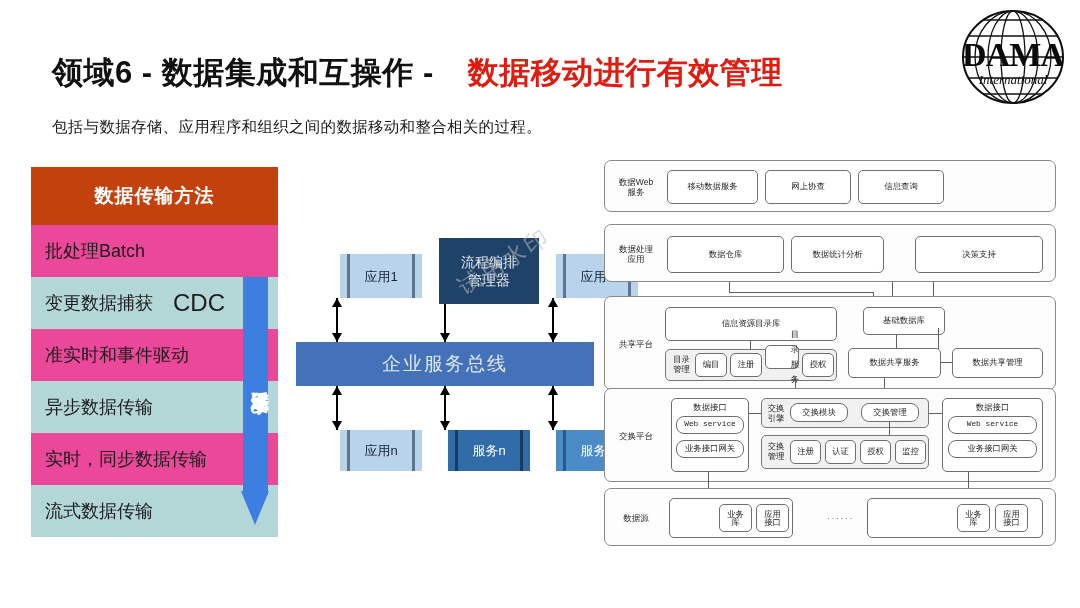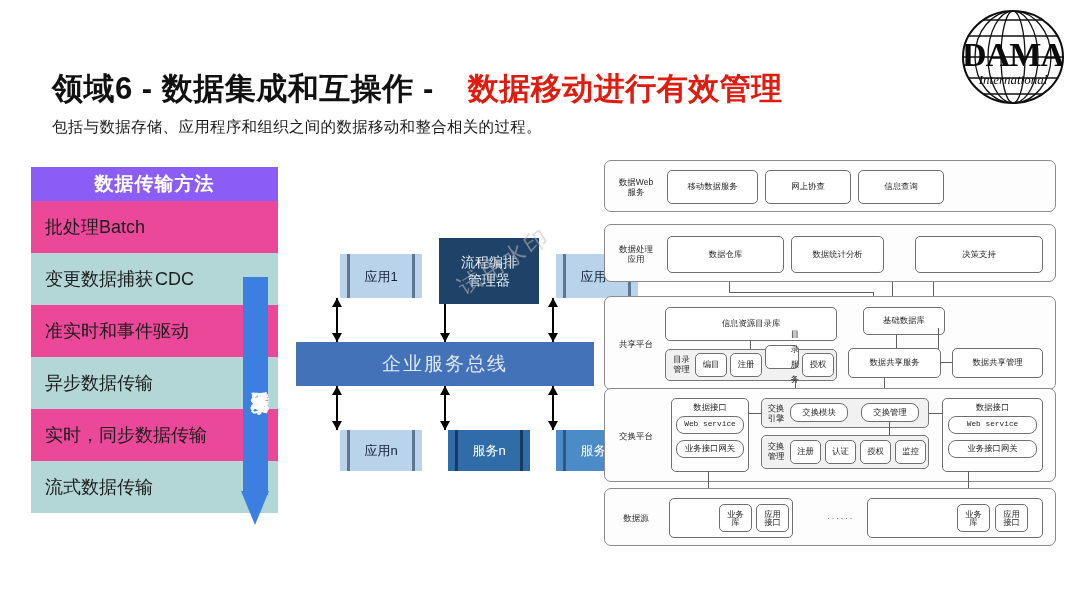--- a/index.html
+++ b/index.html
@@ -7,21 +7,21 @@
     width:1080px;height:608px;
     background:#ffffff;
     font-family:"Liberation Sans","DejaVu Sans",sans-serif;
     position:relative;overflow:hidden;
     -webkit-font-smoothing:antialiased;
   }
   .slide{position:absolute;inset:0;}
 
   
   .title-row{
-    position:absolute;left:52px;top:68px;
+    position:absolute;left:52px;top:52px;
     display:flex;align-items:baseline;white-space:nowrap;justify-content:space-between;
   }
   .title-main{
     font-size:31px;font-weight:bold;color:#111111;letter-spacing:.5px;
   }
   .title-red{
     font-size:31px;font-weight:bold;color:#e01b10;margin-left:34px;letter-spacing:.5px;
   }
   .subtitle{
     position:absolute;left:52px;top:117px;
@@ -32,31 +32,31 @@
   .dama-logo{
     position:absolute;right:8px;top:4px;width:118px;height:106px;
   }
   .dama-logo svg{display:block;width:100%;height:100%;}
 
   
   .methods{
     position:absolute;left:31px;top:167px;width:247px;
   }
   .m-head{
-    height:34px;background:#8b5cf6;color:#ffffff;
+    height:58px;background:#c2410c;color:#ffffff;
     font-size:19px;font-weight:bold;
     display:flex;align-items:center;justify-content:center;letter-spacing:1px;
   }
   .m-row{
     height:52px;display:flex;align-items:center;
     padding-left:14px;font-size:18px;color:#1c1c1c;box-sizing:border-box;
   }
   .m-row.alt{background:#b3d6d6;}
   .m-row.plain{background:#ec4899;}
-  .m-row .cdc{font-size:18px;margin-left:2px;}
+  .m-row .cdc{font-size:24px;margin-left:20px;}
 
   
   .lat-arrow{
     position:absolute;left:241px;top:277px;width:29px;height:248px;
   }
   .lat-arrow .shaft{
     position:absolute;left:2px;top:0;width:25px;height:218px;
     background:#3c7fe0;
   }
   .lat-arrow .head{

